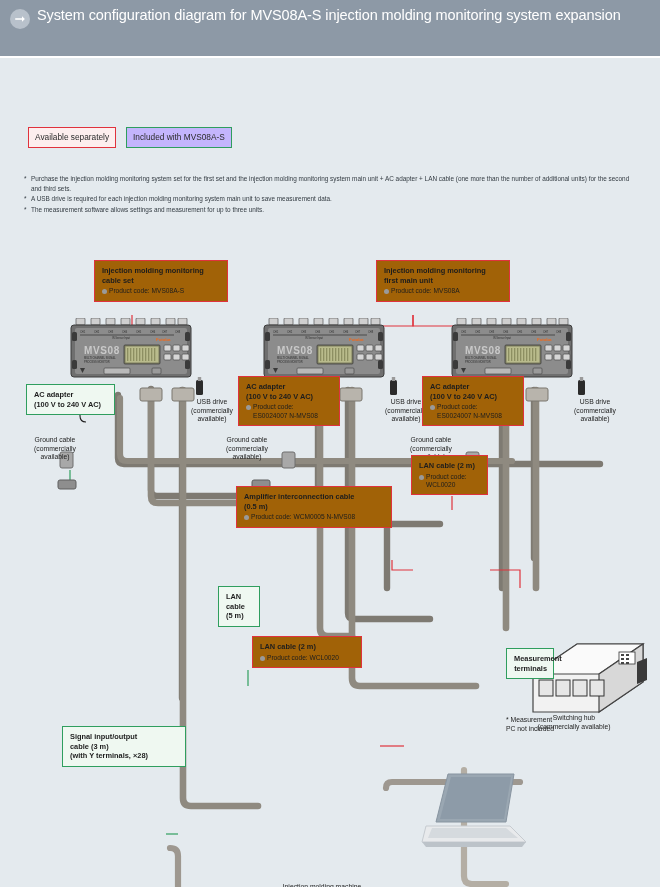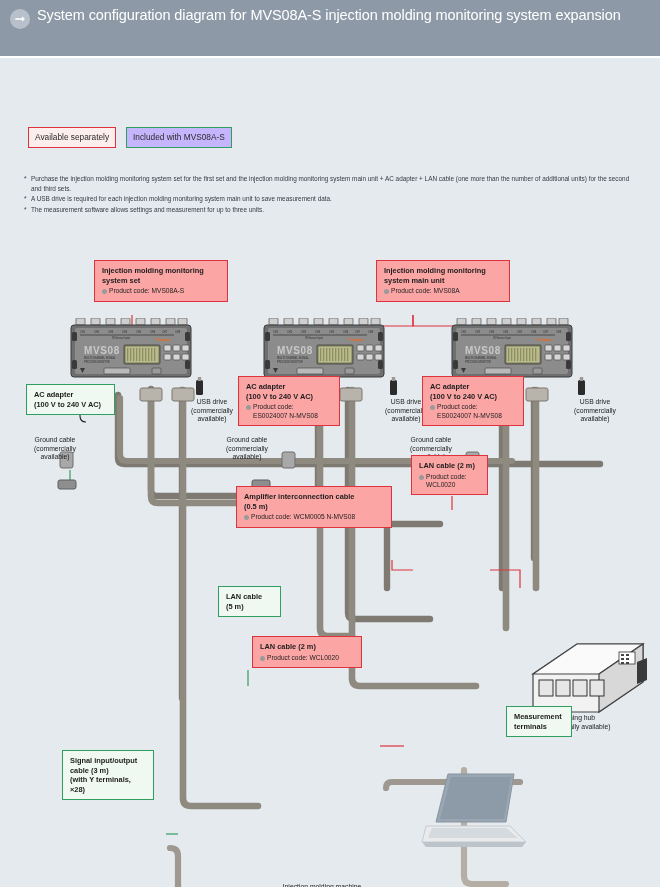--- a/index.html
+++ b/index.html
@@ -97,21 +97,21 @@
 
   
   .callout {
     position: absolute;
     font-size: 7.4px;
     line-height: 9.6px;
     color: #1d1d1d;
     padding: 5px 6px 5px 7px;
     z-index: 6;
   }
-  .callout.red   { border: 1.4px solid #e0323c; background: #fca5a5; }
+  .callout.red   { border: 1.4px solid #e0323c; background: #a16207; }
   .callout.green { border: 1.4px solid #2f9e5e; background: #eff8f1; }
   .callout b { font-weight: bold; }
   .callout .code {
     display: block;
     margin-top: 2px;
     font-size: 6.6px;
     line-height: 8.4px;
     position: relative;
     padding-left: 7px;
   }
@@ -491,27 +491,27 @@
           <rect x="112" y="36" width="7" height="6" rx="1" fill="#d6d6d6" stroke="#4a4a4a" stroke-width="0.7"></rect>
         </g>
         <rect x="34" y="50" width="26" height="6" rx="1" fill="#b9b9b9" stroke="#4a4a4a" stroke-width="0.7"></rect>
         <rect x="82" y="50" width="9" height="6" rx="1" fill="#9a9a9a" stroke="#4a4a4a" stroke-width="0.7"></rect>
         <polygon points="10,50 15,50 12.5,55" fill="#3a3a3a"></polygon>
       </svg>
     </div>
 
     <div class="callout red" style="left:94px; top:202px; width:134px;">
       <b>Injection molding monitoring</b><br>
-      <b>system set</b>
+      <b>cable set</b>
       <span class="code">Product code: MVS08A-S</span>
     </div>
 
     <div class="callout red" style="left:376px; top:202px; width:134px;">
       <b>Injection molding monitoring</b><br>
-      <b>system main unit</b>
+      <b>first main unit</b>
       <span class="code">Product code: MVS08A</span>
     </div>
 
     <div class="callout green" style="left:26px; top:326px; width:89px;">
       <b>AC adapter</b><br>
       <b>(100 V to 240 V AC)</b>
     </div>
 
     <div class="callout red" style="left:238px; top:318px; width:102px;">
       <b>AC adapter</b><br>
@@ -532,37 +532,37 @@
       <b>(0.5 m)</b>
       <span class="code">Product code: WCM0005 N-MVS08</span>
     </div>
 
     <div class="callout red" style="left:411px; top:397px; width:77px;">
       <b>LAN cable (2 m)</b>
       <span class="code">Product code:</span>
       <span style="display:block; padding-left:7px; font-size:6.6px; line-height:8.4px;">WCL0020</span>
     </div>
 
-    <div class="callout green center" style="left:218px; top:528px; width:63px;">
+    <div class="callout green center" style="left:218px; top:528px; width:42px;">
       <b>LAN cable</b><br>
       <b>(5 m)</b>
     </div>
 
     <div class="callout red" style="left:252px; top:578px; width:110px;">
       <b>LAN cable (2 m)</b>
       <span class="code">Product code: WCL0020</span>
     </div>
 
-    <div class="callout green center" style="left:62px; top:692px; width:92px;">
+    <div class="callout green center" style="left:62px; top:668px; width:124px;">
       <b>Signal input/output</b><br>
       <b>cable (3 m)</b><br>
       <b>(with Y terminals, ×28)</b>
     </div>
 
-    <div class="callout green center" style="left:506px; top:648px; width:66px;">
+    <div class="callout green center" style="left:506px; top:590px; width:48px;text-align:right;">
       <b>Measurement</b><br>
       <b>terminals</b>
     </div>
 
     <div class="plabel center" style="left:186px; top:340px; width:52px;">USB drive
 (commercially
 available)</div>
     <div class="plabel center" style="left:380px; top:340px; width:52px;">USB drive
 (commercially
 available)</div>

